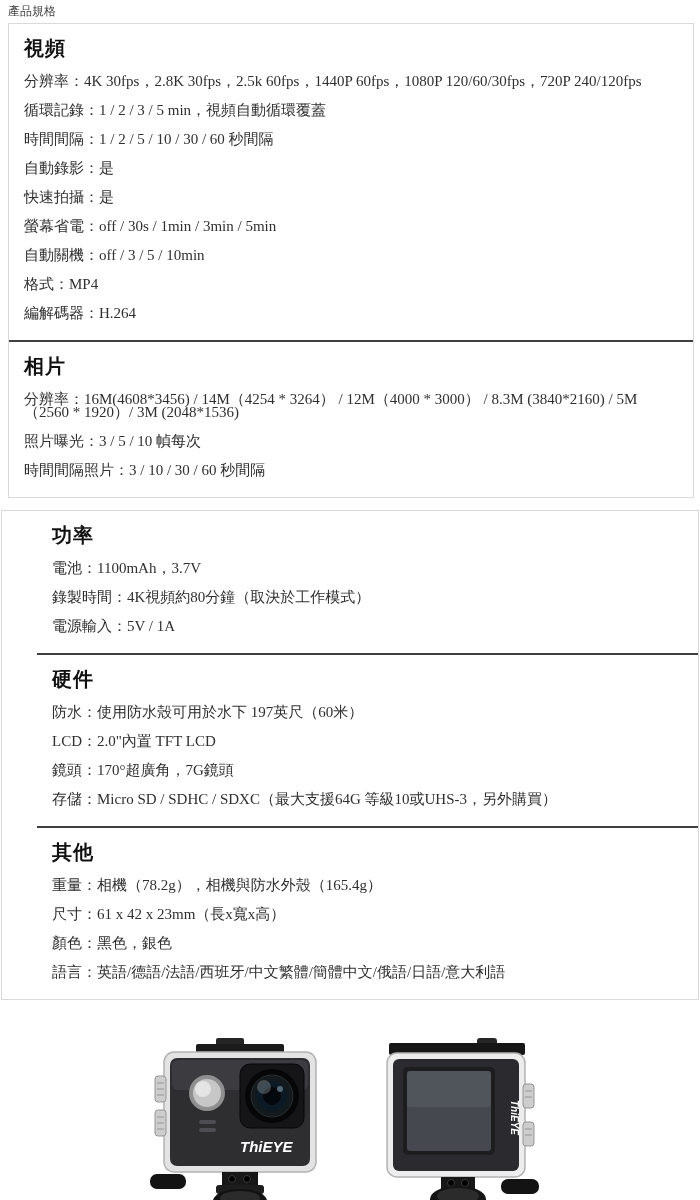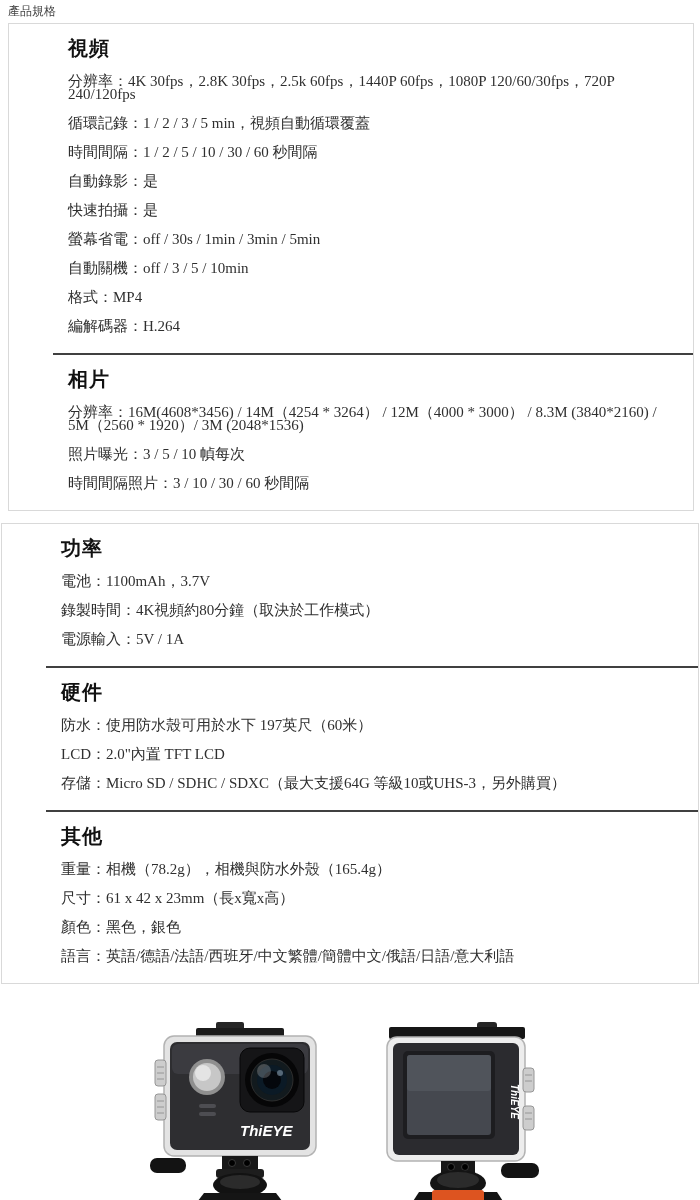--- a/index.html
+++ b/index.html
@@ -6,22 +6,22 @@
   body{
     width:700px;height:1200px;background:#ffffff;
     font-family:"Liberation Serif", serif;color:#333;
     position:relative;overflow:hidden;
   }
   .page-label{
     font-size:12px;color:#424242;padding:3px 12px 3px 8px;
   }
   .spec-box{border:1px solid #d9d9d9;background:#fff;}
   .box-1{margin:0 6px 0 8px;}
-  .box-2{margin:12px 1px 0 1px;}
-  .section{padding:2px 15px 4px 15px;margin-left:44px;}
+  .box-2{margin:12px 1px 0 1px;padding-left:35px;}
+  .section{padding:2px 15px 4px 15px;}
   .section + .section{border-top:2px solid #404040;}
   .section h2{
     font-family:"Liberation Sans", sans-serif;
     font-size:20px;font-weight:bold;color:#111;
     margin:9px 0 13px 0;letter-spacing:1px;
   }
   .spec{font-size:15px;line-height:13px;margin:0 0 16px 0;color:#2f2f2f;}
   .images-row{
     margin-top:38px;
     display:flex;justify-content:center;align-items:flex-end;gap:22px;
@@ -63,20 +63,21 @@
   <div class="section">
     <h2>功率</h2>
     <p class="spec">電池：1100mAh，3.7V</p>
     <p class="spec">錄製時間：4K視頻約80分鐘（取決於工作模式）</p>
     <p class="spec">電源輸入：5V / 1A</p>
   </div>
   <div class="section">
     <h2>硬件</h2>
     <p class="spec">防水：使用防水殼可用於水下 197英尺（60米）</p>
     <p class="spec">LCD：2.0"內置 TFT LCD</p>
+    <p class="spec">鏡頭：170°超廣角，7G鏡頭</p>
     <p class="spec">存儲：Micro SD / SDHC / SDXC（最大支援64G 等級10或UHS-3，另外購買）</p>
   </div>
   <div class="section">
     <h2>其他</h2>
     <p class="spec">重量：相機（78.2g），相機與防水外殼（165.4g）</p>
     <p class="spec">尺寸：61 x 42 x 23mm（長x寬x高）</p>
     <p class="spec">顏色：黑色，銀色</p>
     <p class="spec">語言：英語/德語/法語/西班牙/中文繁體/簡體中文/俄語/日語/意大利語</p>
   </div>
 </div>

